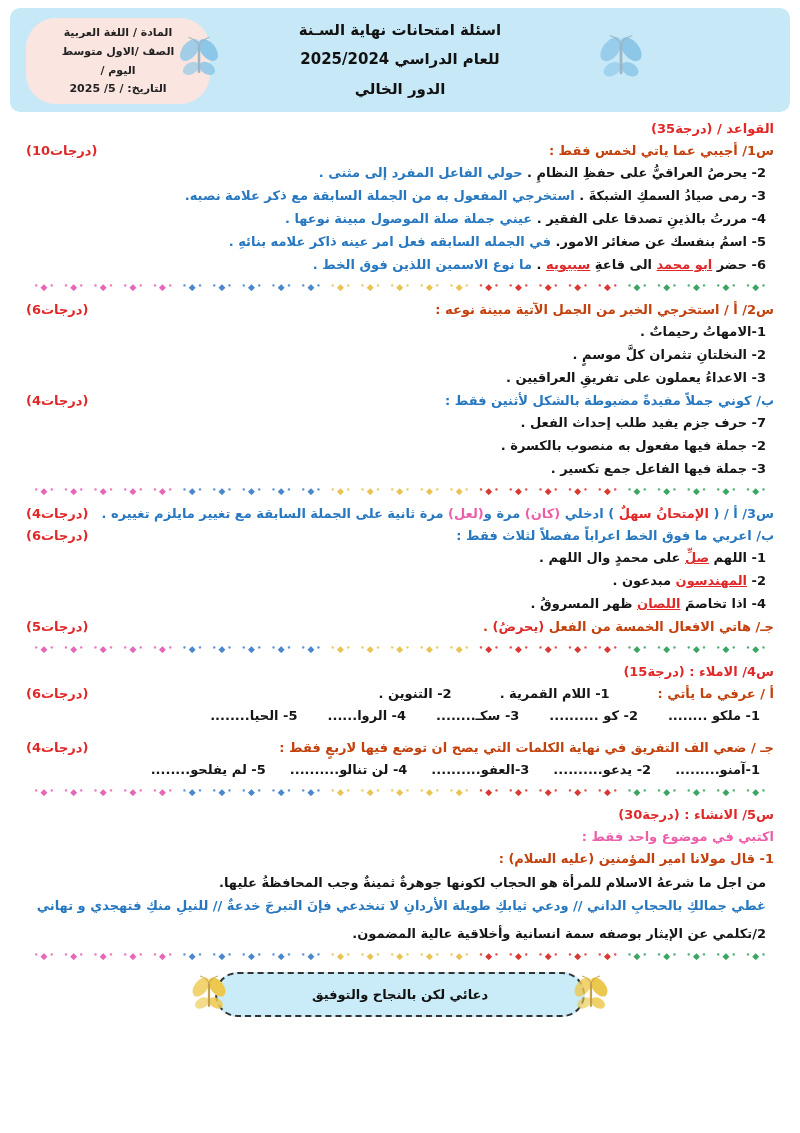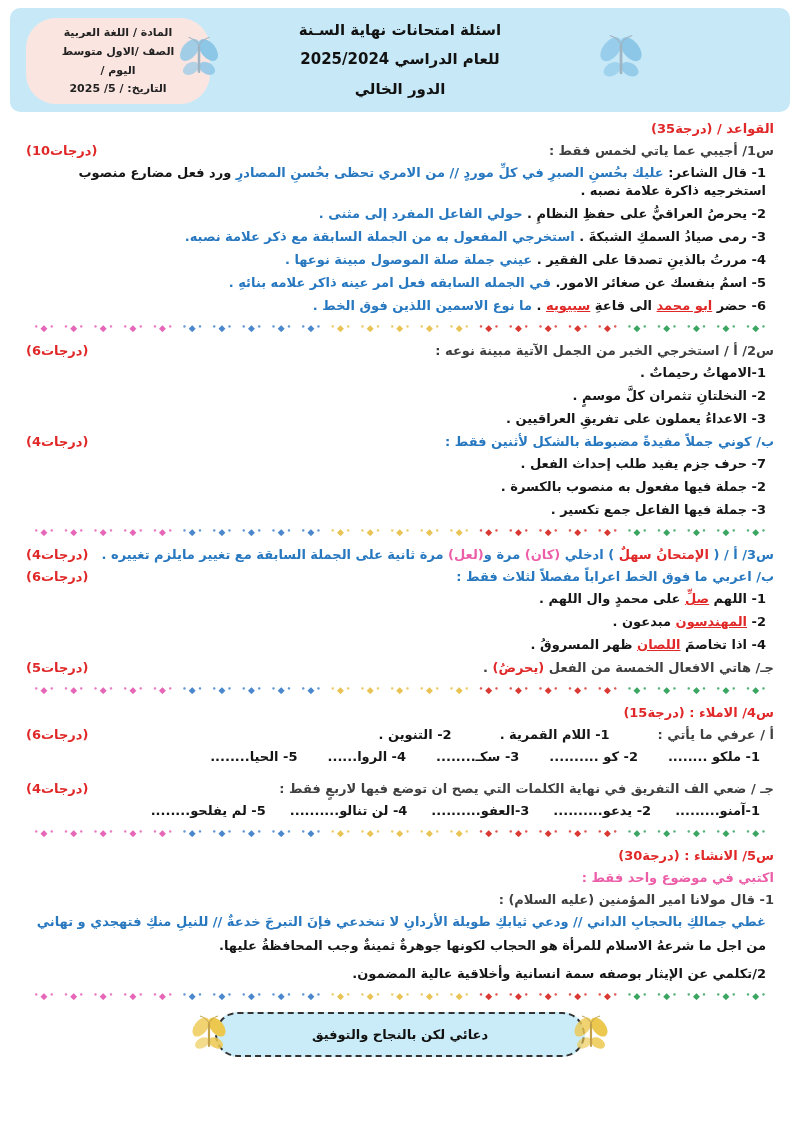--- a/index.html
+++ b/index.html
@@ -24,21 +24,21 @@
     text-align:center;font-weight:bold;font-size:15px;color:#111;line-height:1.95;
   }
   .bf{position:absolute;}
   .bf-blue{color:#8cc7e8;}
   .bf-gold{color:#edc84f;}
   
   main{padding:8px 26px 0;font-size:13px;font-weight:bold;}
   .row{display:flex;justify-content:space-between;align-items:baseline;margin-bottom:4px;line-height:18px;}
   .item{margin:0 8px 5px 0;line-height:18px;}
   .marks{color:#e02828;white-space:nowrap;}
-  .red{color:#e02828;} .grn{color:#404040;} .blu{color:#2878c0;}
+  .red{color:#e02828;} .grn{color:#c2410c;} .blu{color:#2878c0;}
   .pnk{color:#ec5fa8;} .blk{color:#161616;}
   .ru{color:#e02828;text-decoration:underline;}
   .divider{display:flex;justify-content:space-between;direction:ltr;
     margin:6px 6px 8px;line-height:12px;font-size:9px;}
   .du::before,.du::after{content:"•";font-size:7px;margin:0 2px;opacity:.85;vertical-align:2px;}
   .imla-a{justify-content:flex-start;gap:48px;}
   .imla-a .marks{margin-right:auto;}
   .blanks{display:flex;gap:30px;padding-right:14px;margin-bottom:5px;line-height:18px;}
   .blanks2{gap:24px;}
   .mt14{margin-top:14px;} .mt6{margin-top:6px;} .mt10{margin-top:10px;}
@@ -89,21 +89,20 @@
 <main>
 
   <div class="row">
       <span class="red">القواعد / (درجة35)</span>
     </div>
 
   <div class="row">
     <span class="grn">س1/ أجيبي عما ياتي لخمس فقط :</span>
     <span class="marks">(درجات10)</span>
   </div>
-  <div class="item"><span class="blk">1- قال الشاعر: </span><span class="blu">عليك بحُسنِ الصبرِ في كلِّ موردٍ // من الامري تحظى بحُسنِ المصادرِ </span><span class="blk">ورد فعل مضارع منصوب استخرجيه ذاكرة علامة نصبه .</span></div>
   <div class="item"><span class="blk">2- يحرصُ العراقيُّ على حفظِ النظامِ . </span><span class="blu">حولي الفاعل المفرد إلى مثنى .</span></div>
   <div class="item"><span class="blk">3- رمى صيادُ السمكِ الشبكةَ . </span><span class="blu">استخرجي المفعول به من الجملة السابقة مع ذكر علامة نصبه.</span></div>
   <div class="item"><span class="blk">4- مررتُ بالذينِ تصدقا على الفقير . </span><span class="blu">عيني جملة صلة الموصول مبينة نوعها .</span></div>
   <div class="item"><span class="blk">5- اسمُ بنفسك عن صغائر الامور. </span><span class="blu">في الجمله السابقه فعل امر عينه ذاكر علامه بنائهِ .</span></div>
   <div class="item"><span class="blk">6- حضر </span><span class="ru">ابو محمد</span><span class="blk"> الى قاعةِ </span><span class="ru">سيبويه</span><span class="blk"> . </span><span class="blu">ما نوع الاسمين اللذين فوق الخط .</span></div>
 
   <div class="divider">
       <span class="du" style="color: rgb(230, 103, 184);">◆</span>
       <span class="du" style="color: rgb(230, 103, 184);">◆</span>
       <span class="du" style="color: rgb(230, 103, 184);">◆</span>
@@ -281,22 +280,22 @@
 
   <div class="row">
       <span class="red">س5/ الانشاء : (درجة30)</span>
     </div>
   <div class="row">
       <span class="pnk">اكتبي في موضوع واحد فقط :</span>
     </div>
   <div class="row">
       <span class="grn">1- قال مولانا امير المؤمنين (عليه السلام) :</span>
     </div>
+  <div class="item blk mt6">من اجل ما شرعهُ الاسلام للمرأة هو الحجاب لكونها جوهرةٌ ثمينةٌ وجب المحافظةُ عليها.</div>
   <div class="item blu">غطي جمالكِ بالحجابِ الداني // ودعي ثيابكِ طويلة الأردانِ لا تنخدعي فإنَ التبرجَ خدعةٌ // للنيلِ منكِ فتهجدي و تهاني</div>
-  <div class="item blk mt6">من اجل ما شرعهُ الاسلام للمرأة هو الحجاب لكونها جوهرةٌ ثمينةٌ وجب المحافظةُ عليها.</div>
   <div class="item blk mt10">2/تكلمي عن الإيثار بوصفه سمة انسانية وأخلاقية عالية المضمون.</div>
 
   <div class="divider">
       <span class="du" style="color: rgb(230, 103, 184);">◆</span>
       <span class="du" style="color: rgb(230, 103, 184);">◆</span>
       <span class="du" style="color: rgb(230, 103, 184);">◆</span>
       <span class="du" style="color: rgb(230, 103, 184);">◆</span>
       <span class="du" style="color: rgb(230, 103, 184);">◆</span>
       <span class="du" style="color: rgb(74, 135, 204);">◆</span>
       <span class="du" style="color: rgb(74, 135, 204);">◆</span>

